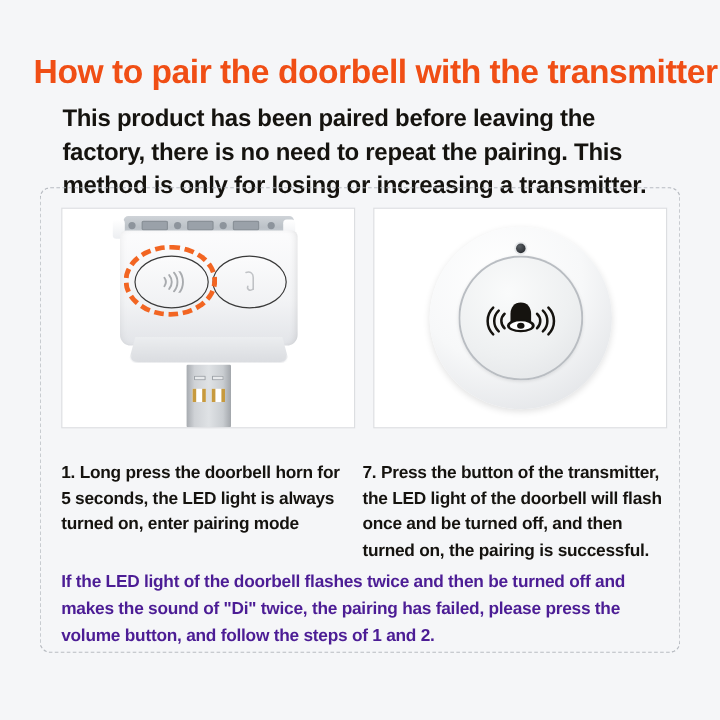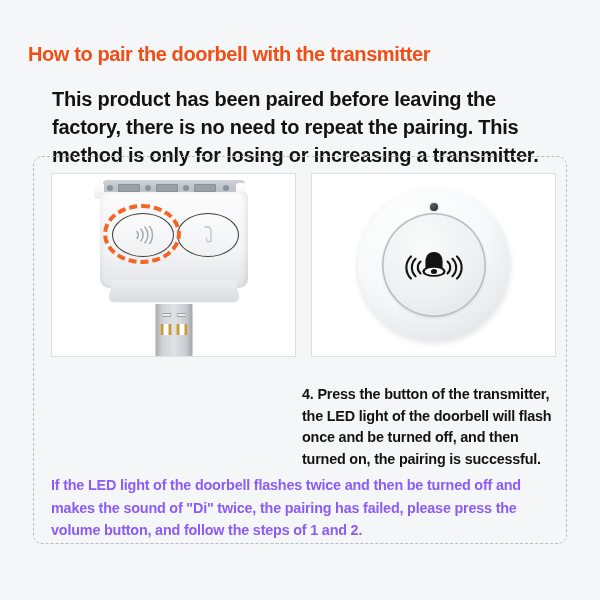--- a/index.html
+++ b/index.html
@@ -22,21 +22,21 @@
     height: 600px;
   }
 
   
   .title {
     position: absolute;
     left: 28px;
     top: 26px;
     width: 552px;
     color: #f04e15;
-    font-size: 20px;
+    font-size: 28px;
     font-weight: bold;
     letter-spacing: -0.4px;
     line-height: 30px;
     white-space: nowrap;
   }
 
   
   .intro {
     position: absolute;
     left: 52px;
@@ -269,21 +269,21 @@
     letter-spacing: -0.2px;
   }
   .caption-left  { left: 17px;  width: 238px; }
   .caption-right { left: 268px; width: 253px; }
 
   .note {
     position: absolute;
     left: 17px;
     top: 303px;
     width: 508px;
-    color: #8b5cf6;
+    color: #4c1d95;
     font-size: 14.4px;
     font-weight: bold;
     line-height: 22.5px;
     letter-spacing: -0.2px;
   }
 </style>
 </head>
 <body>
 
 <div id="page">
@@ -363,18 +363,19 @@
                 <path d="M49.4 11.8 A12 12 0 0 1 49.4 29.2"></path>
                 <path d="M54.0 9.4 A15.6 15.6 0 0 1 54.0 31.6"></path>
               </g>
             </svg>
           </div>
         </div>
       </div>
 
     </div>
 
-    <p class="caption caption-right">4. Press the button of the transmitter, the LED light of the doorbell will flash once and be turned off, and then turned on, the pairing is successful.</p>
+    <p class="caption caption-left">1. Long press the doorbell horn for 5 seconds, the LED light is always turned on, enter pairing mode</p>
+    <p class="caption caption-right">7. Press the button of the transmitter, the LED light of the doorbell will flash once and be turned off, and then turned on, the pairing is successful.</p>
 
     <p class="note">If the LED light of the doorbell flashes twice and then be turned off and makes the sound of "Di" twice, the pairing has failed, please press the volume button, and follow the steps of 1 and 2.</p>
 
   </div>
 </div>
 
 </body></html>

